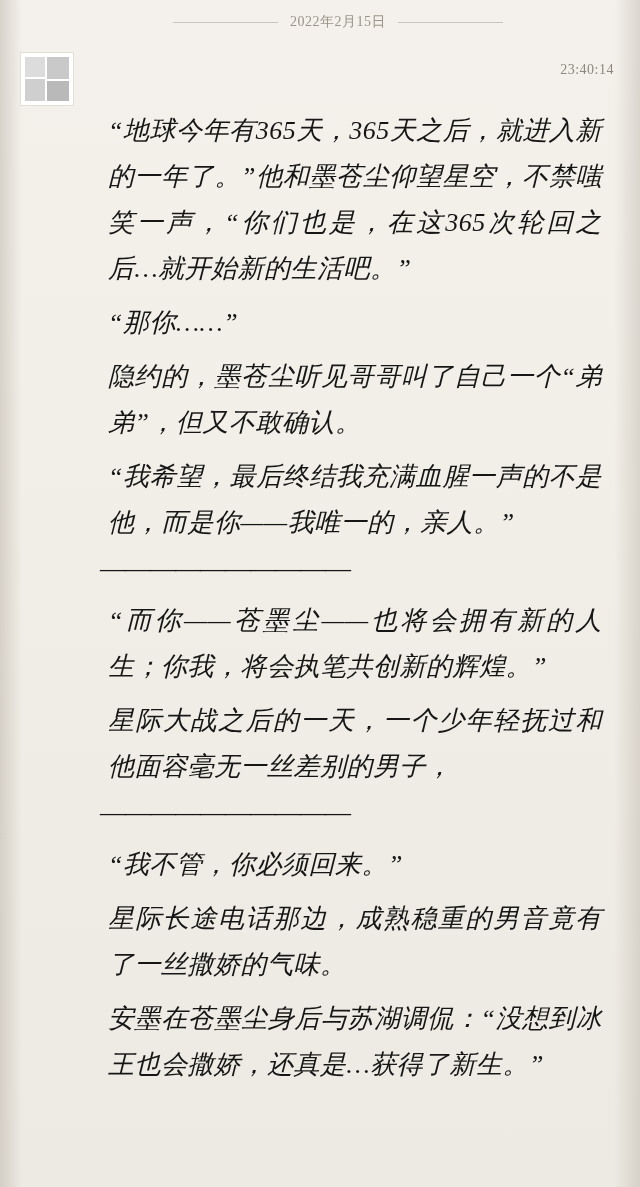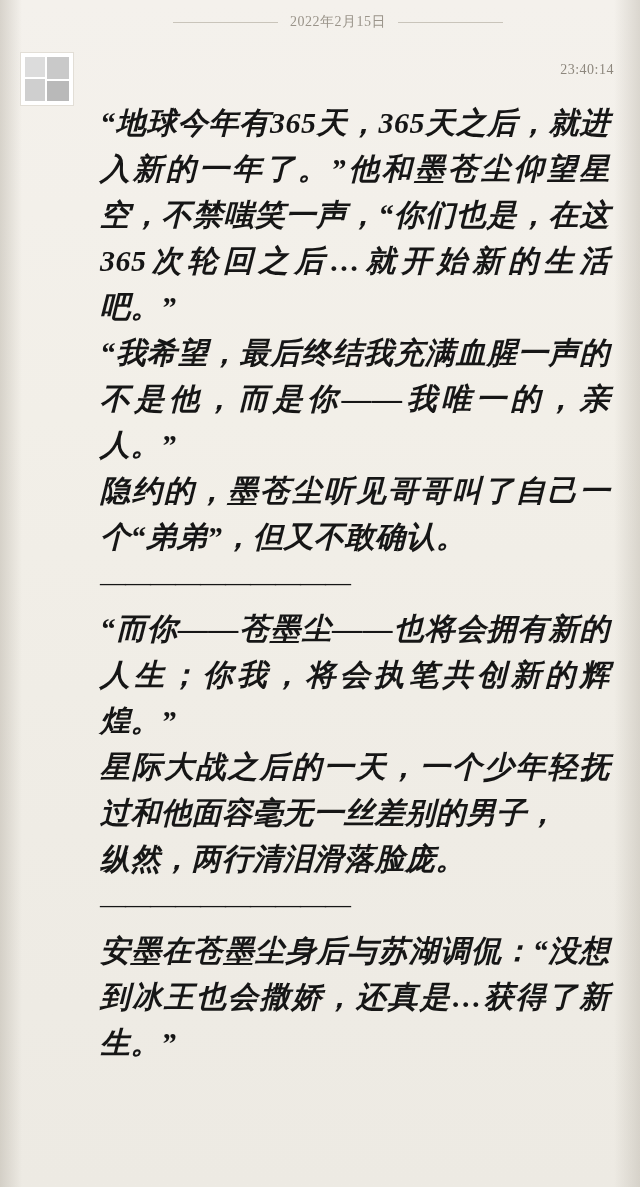--- a/index.html
+++ b/index.html
@@ -91,29 +91,28 @@
     font-size: 14px;
     color: #8d877d;
     letter-spacing: 0.5px;
   }
 
   
   .content {
     padding: 52px 30px 0 100px;
   }
   .para {
-    font-size: 30px;
+    font-size: 26px;
     line-height: 46px;
     letter-spacing: 0.5px;
-    margin: 0;
+    margin: 8px;
     color: #161616;
     text-align: justify;
     font-family: "Liberation Serif", "DejaVu Serif", serif;
     font-style: italic;
-    font-weight: bold;
   }
   .divider {
     font-size: 26px;
     line-height: 42px;
     letter-spacing: -1px;
     color: #161616;
     margin: 2px 0 2px 0;
     font-family: "Liberation Serif", serif;
   }
   .block { margin-bottom: 0; }
@@ -136,27 +135,29 @@
       <div class="q q1"></div>
       <div class="q q2"></div>
       <div class="q q3"></div>
       <div class="q q4"></div>
     </div>
     <div class="timestamp">23:40:14</div>
   </div>
 
   <div class="content">
     <p class="para block">“地球今年有365天，365天之后，就进入新的一年了。”他和墨苍尘仰望星空，不禁嗤笑一声，“你们也是，在这365次轮回之后…就开始新的生活吧。”</p>
+    <p class="para block">“那你……”</p>
+    <p class="para block">隐约的，墨苍尘听见哥哥叫了自己一个“弟弟”，但又不敢确认。</p>
     <p class="para block">“我希望，最后终结我充满血腥一声的不是他，而是你——我唯一的，亲人。”</p>
-    <p class="para block">隐约的，墨苍尘听见哥哥叫了自己一个“弟弟”，但又不敢确认。</p>
 
     <div class="divider">——————————</div>
 
     <p class="para block">“而你——苍墨尘——也将会拥有新的人生；你我，将会执笔共创新的辉煌。”</p>
     <p class="para block">星际大战之后的一天，一个少年轻抚过和他面容毫无一丝差别的男子，</p>
-    <p class="para block">纵然，两行清泪滑落脸庞。</p>
 
     <div class="divider">——————————</div>
 
+    <p class="para block">“我不管，你必须回来。”</p>
+    <p class="para block">星际长途电话那边，成熟稳重的男音竟有了一丝撒娇的气味。</p>
     <p class="para block">安墨在苍墨尘身后与苏湖调侃：“没想到冰王也会撒娇，还真是…获得了新生。”</p>
 
   </div>
 </div>
 
 </body></html>

